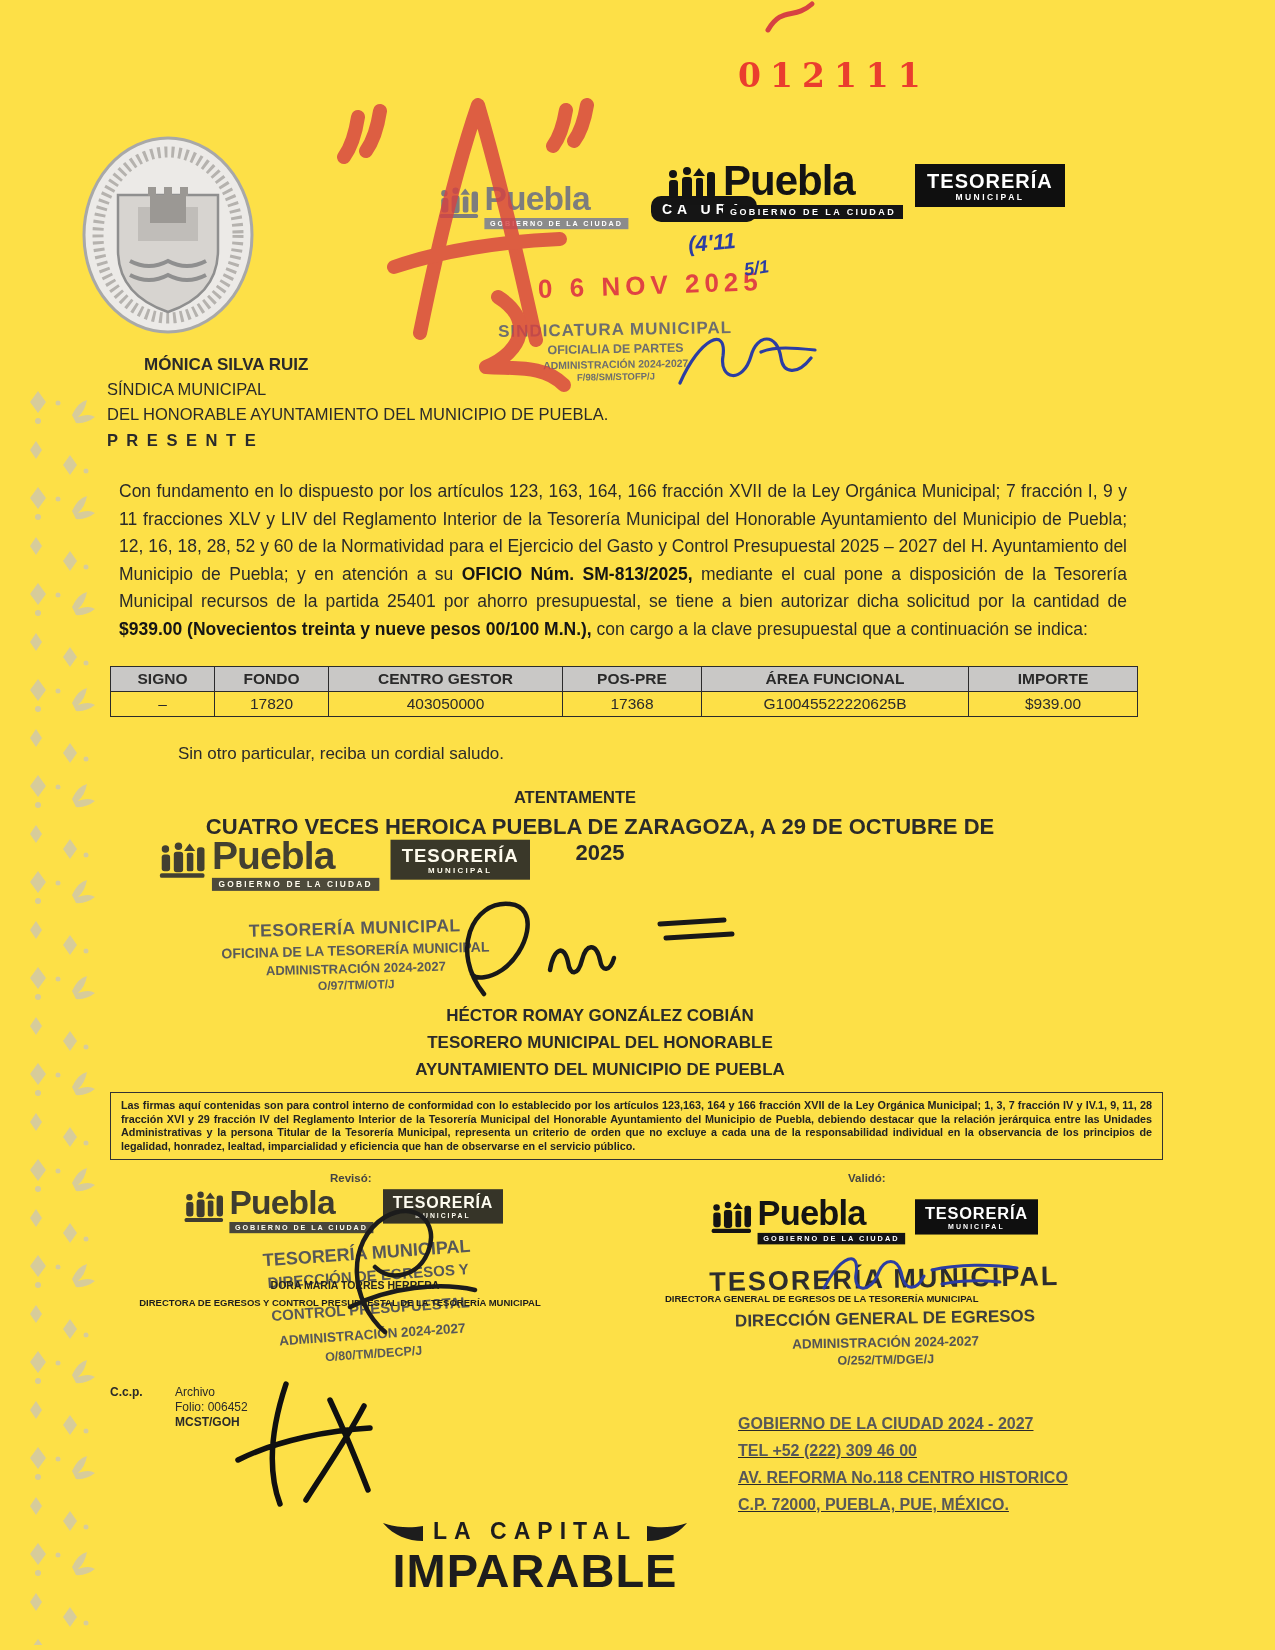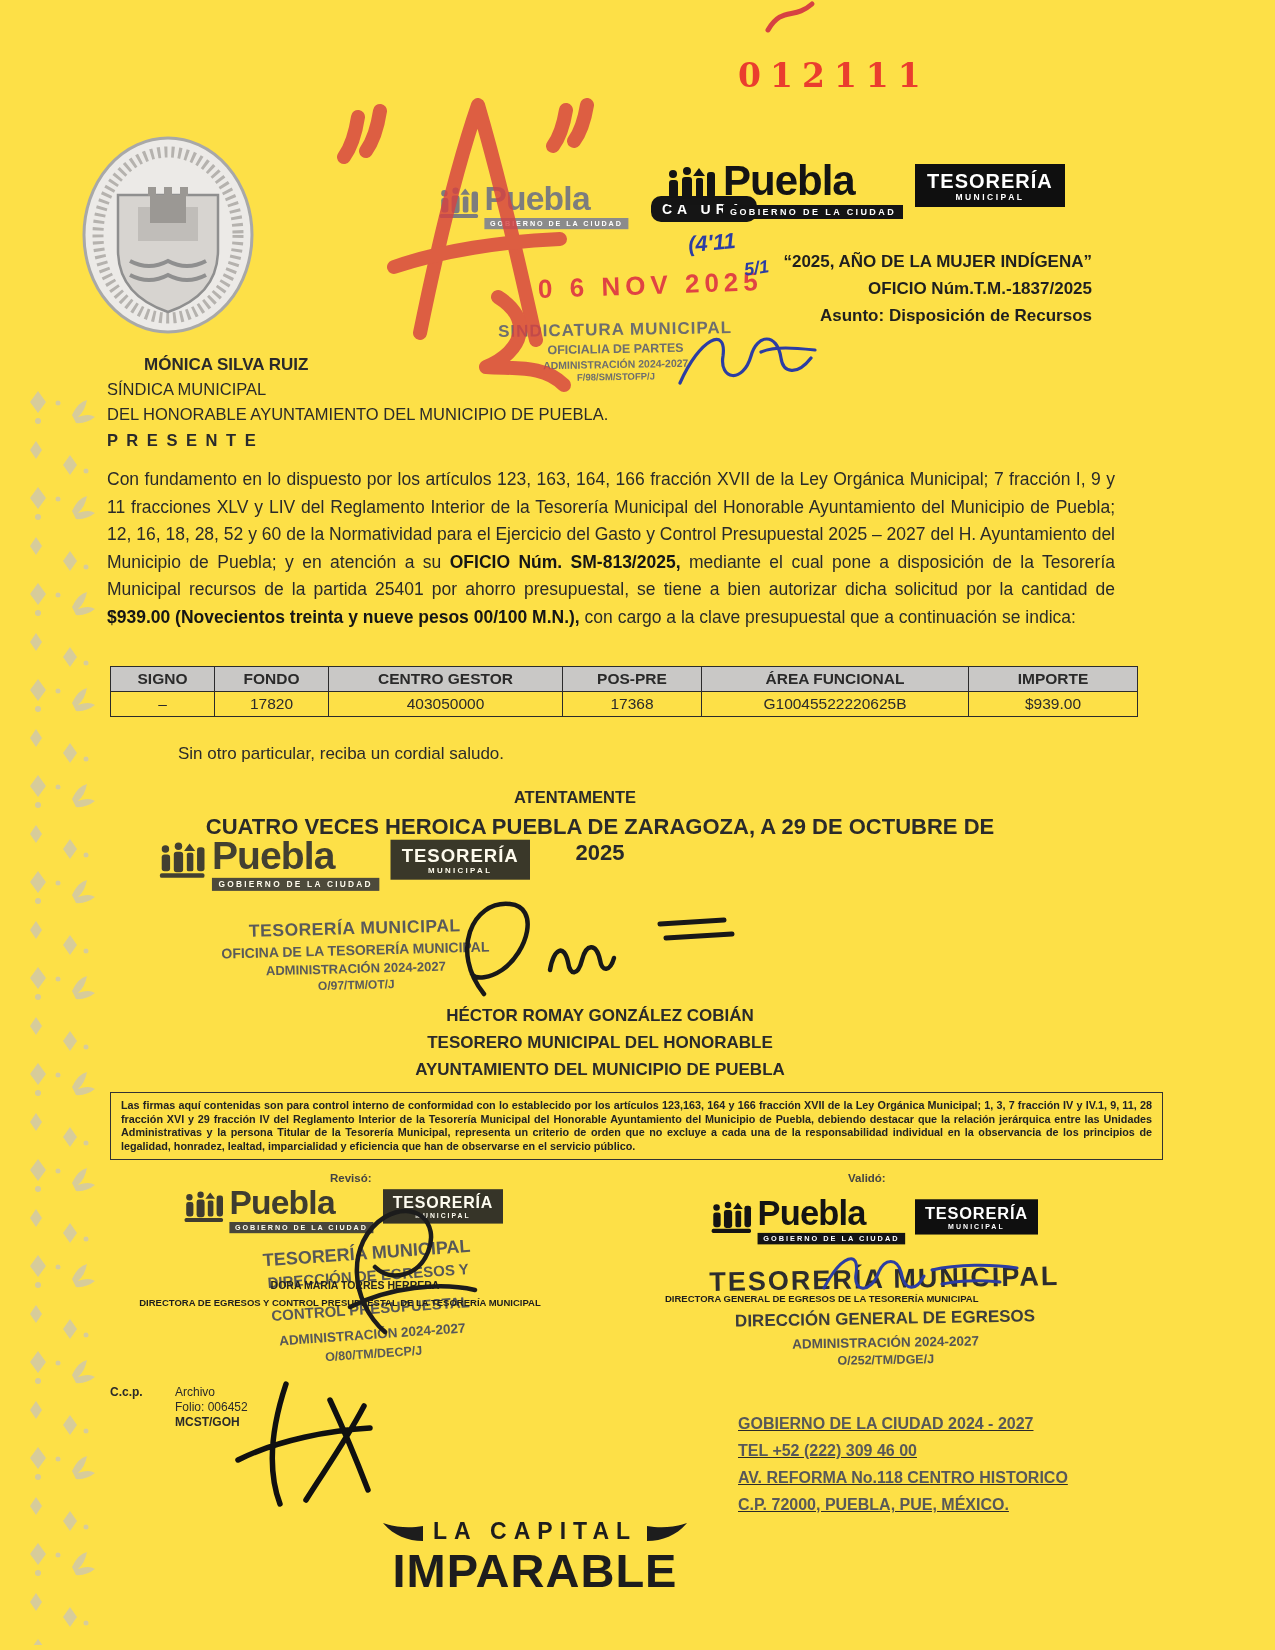--- a/index.html
+++ b/index.html
@@ -215,34 +215,29 @@
     <div class="l4">F/98/SM/STOFP/J</div>
   </div>
 
   <div class="abs bluenote" style="left:688px;top:230px;font-size:22px;transform:rotate(-5deg);">(4'11</div>
   <div class="abs bluenote" style="left:744px;top:258px;font-size:18px;transform:rotate(-8deg);">5/1</div>
 
   <svg class="abs" style="left:665px;top:318px;z-index:6" width="170" height="85">
     <path d="M15 65 C35 20 62 8 58 38 C54 62 78 66 86 38 C92 16 112 14 116 40 C118 55 132 58 146 40 M96 34 C110 28 130 30 150 32" stroke="#2c3da3" stroke-width="3.2" fill="none" stroke-linecap="round"></path>
   </svg>
 
-  <div class="abs hdr-right">
-    <div>“2025, AÑO DE LA MUJER INDÍGENA”</div>
-    <div>OFICIO Núm.T.M.-1837/2025</div>
-    <div>Asunto: Disposición de Recursos</div>
-  </div>
 
   <div class="abs addr">
     <div class="a1">MÓNICA SILVA RUIZ</div>
     <div class="a2">SÍNDICA MUNICIPAL</div>
     <div class="a3">DEL HONORABLE AYUNTAMIENTO DEL MUNICIPIO DE PUEBLA.</div>
     <div class="a4">P R E S E N T E</div>
   </div>
 
-  <p class="abs bodytext" style="margin:0;">
+  <p class="abs bodytext" style="margin:12px;">
     <span>Con fundamento en lo dispuesto por los artículos 123, 163, 164, 166 fracción XVII de la Ley Orgánica Municipal; 7 fracción I, 9 y 11 fracciones XLV y LIV del Reglamento Interior de la Tesorería Municipal del Honorable Ayuntamiento del Municipio de Puebla; 12, 16, 18, 28, 52 y 60 de la Normatividad para el Ejercicio del Gasto y Control Presupuestal 2025 – 2027 del H. Ayuntamiento del Municipio de Puebla; y en atención a su </span><b>OFICIO Núm. SM-813/2025,</b><span> mediante el cual pone a disposición de la Tesorería Municipal recursos de la partida 25401 por ahorro presupuestal, se tiene a bien autorizar dicha solicitud por la cantidad de </span><b>$939.00 (Novecientos treinta y nueve pesos 00/100 M.N.),</b><span> con cargo a la clave presupuestal que a continuación se indica:</span>
   </p>
 
   <table class="ptable">
     <thead>
       <tr>
         <th class="c0">SIGNO</th>
         <th class="c1">FONDO</th>
         <th class="c2">CENTRO GESTOR</th>
         <th class="c3">POS-PRE</th>

